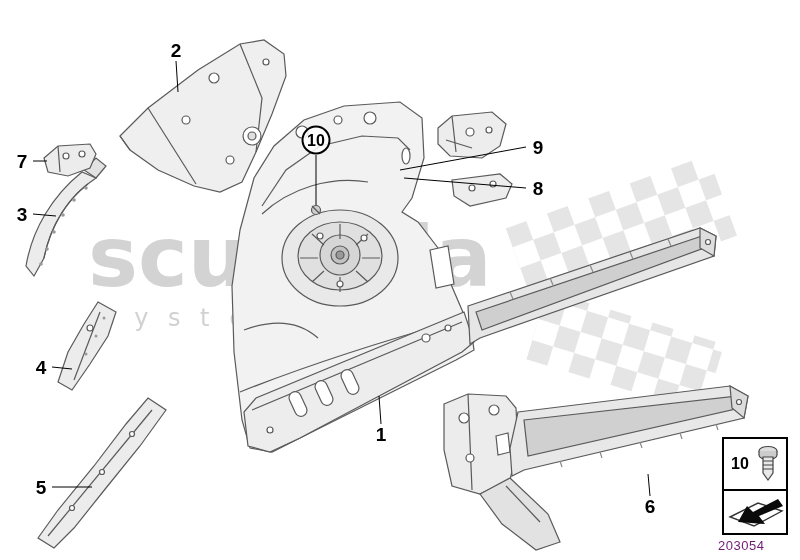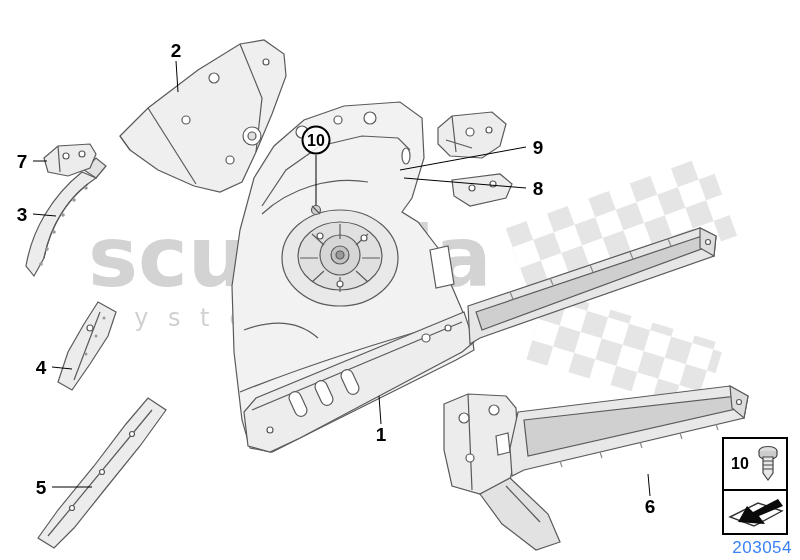--- a/index.html
+++ b/index.html
@@ -38,21 +38,21 @@
     height: 52px;
     display: flex; align-items: center; justify-content: space-between;
     padding: 3px 5px 3px 7px;
     border-bottom: 2px solid #000;
   }
   .legend-num { font-weight: bold; font-size: 16px; color: #000; cursor: pointer; }
   .legend-bottom { flex: 1; display: flex; align-items: center; justify-content: center; }
 
   .part-number {
     position: absolute; left: 718px; top: 538px; width: 74px;
-    text-align: right; font-size: 17px; color: #3b82f6; letter-spacing: 0.5px;
+    text-align: left; font-size: 13px; color: #701a75; letter-spacing: 0.5px;
   }
 </style>
 </head>
 <body>
 
 <div class="stage">
 
   <svg class="scene" width="800" height="560" viewBox="0 0 800 560">
     <defs>
       <pattern id="checker" width="44" height="44" patternUnits="userSpaceOnUse">

